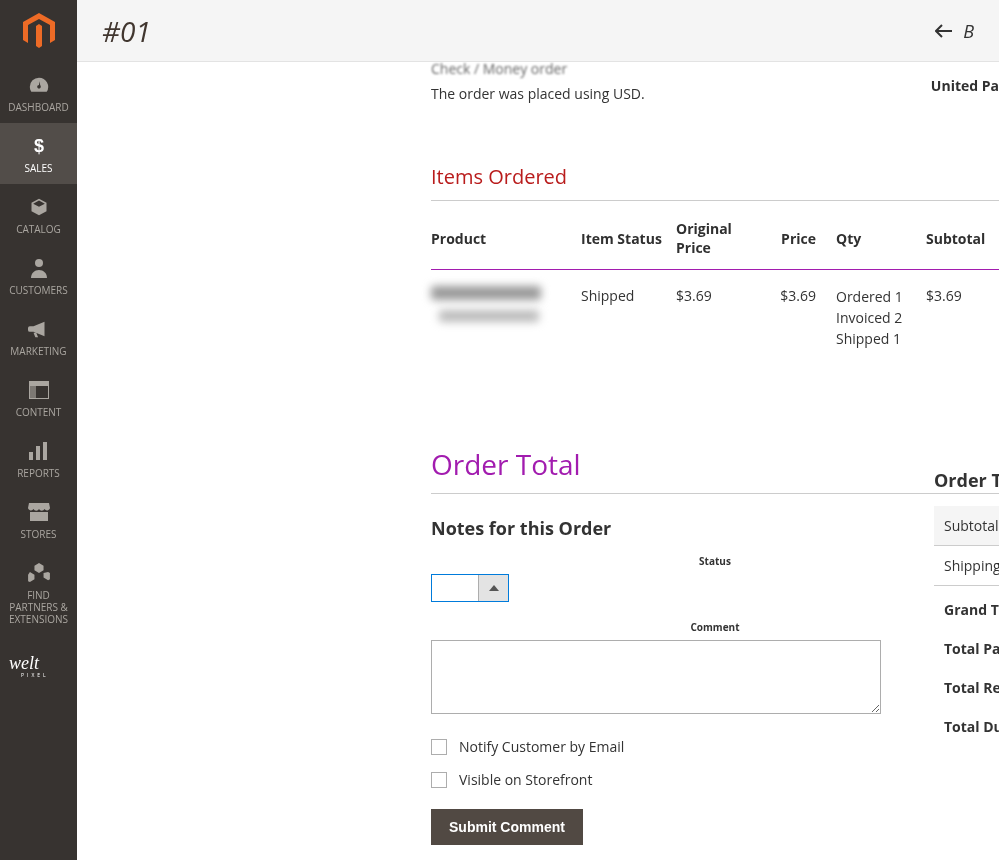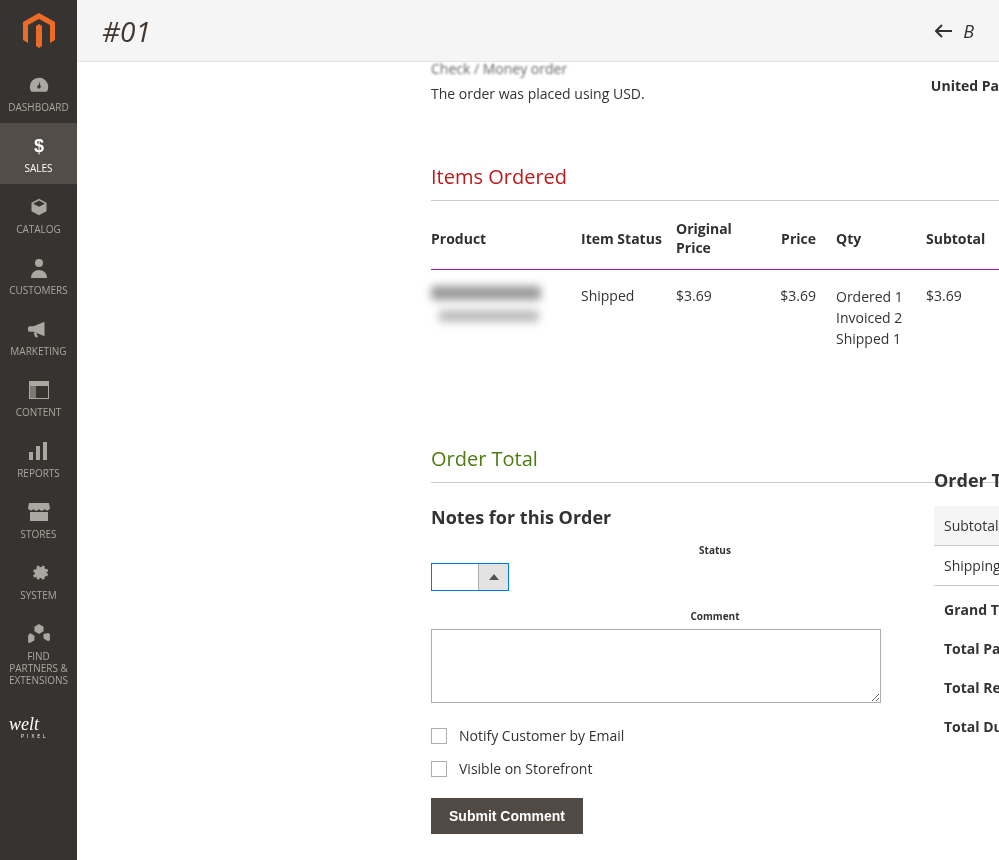--- a/index.html
+++ b/index.html
@@ -146,22 +146,22 @@
   padding: 16px 10px 6px 0;
   vertical-align: top;
 }
 .qty-list div { white-space: nowrap; line-height: 1.5; }
 .blur-line {
   filter: blur(4px);
   color: #888;
 }
 
 .order-total-title {
-  font-size: 20px;
-  color: #4d7c0f;
+  font-size: 28px;
+  color: #a21caf;
   font-weight: 400;
   margin-top: 90px;
   padding-bottom: 10px;
 }
 .notes-title {
   font-size: 18px;
   color: #333;
   font-weight: 700;
   margin-top: 22px;
   margin-bottom: 14px;
@@ -331,28 +331,20 @@
 
   <div class="sidebar-item">
     <div class="icon-wrap">
       <svg width="22" height="18" viewBox="0 0 22 18">
           <path fill="#aaa6a0" d="M1 0h20l1 5a3 3 0 01-5.5 1A3 3 0 0111 6a3 3 0 01-5.5 0A3 3 0 010 5zM2 9h18v9H2z"></path>
         </svg>
     </div>
     <span class="label">STORES</span>
   </div>
 
-  <div class="sidebar-item">
-    <div class="icon-wrap">
-      <svg width="20" height="20" viewBox="0 0 24 24">
-          <path fill="#aaa6a0" d="M12 8a4 4 0 110 8 4 4 0 010-8zm9 4l2 1-1 3-2-.5a8 8 0 01-1.5 1.5l.5 2-3 1-1-2a8 8 0 01-2 0l-1 2-3-1 .5-2A8 8 0 018 17l-2 .5-1-3 2-1a8 8 0 010-2l-2-1 1-3 2 .5A8 8 0 019.5 6L9 4l3-1 1 2a8 8 0 012 0l1-2 3 1-.5 2A8 8 0 0120 7.5l2-.5 1 3-2 1a8 8 0 010 2z"></path>
-        </svg>
-    </div>
-    <span class="label">SYSTEM</span>
-  </div>
 
   <div class="sidebar-item">
     <div class="icon-wrap">
       <svg width="22" height="20" viewBox="0 0 24 22">
           <path fill="#aaa6a0" d="M12 0l5 3v5l-5 3-5-3V3zM2 10l5 3v5l-5 3-2-1v-7zm20 0l2 1v7l-2 1-5-3v-5z"></path>
         </svg>
     </div>
     <span class="label">FIND PARTNERS &amp; EXTENSIONS</span>
   </div>
 

